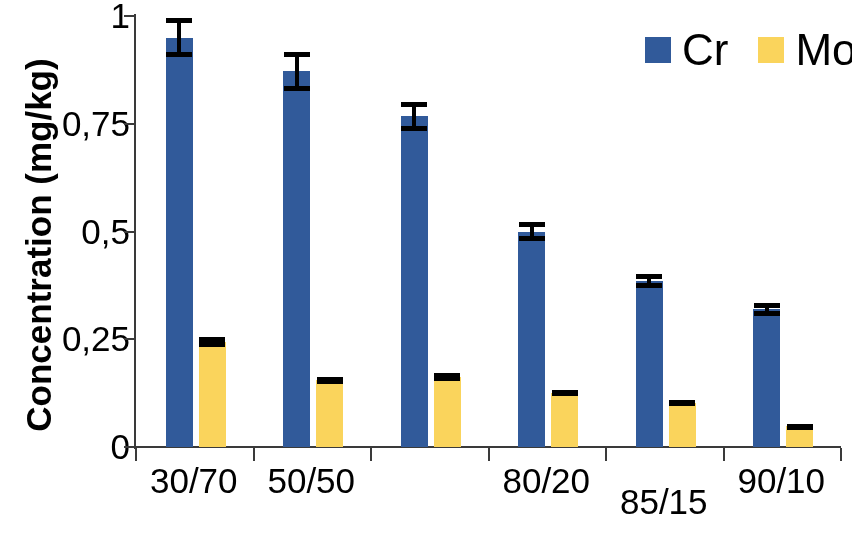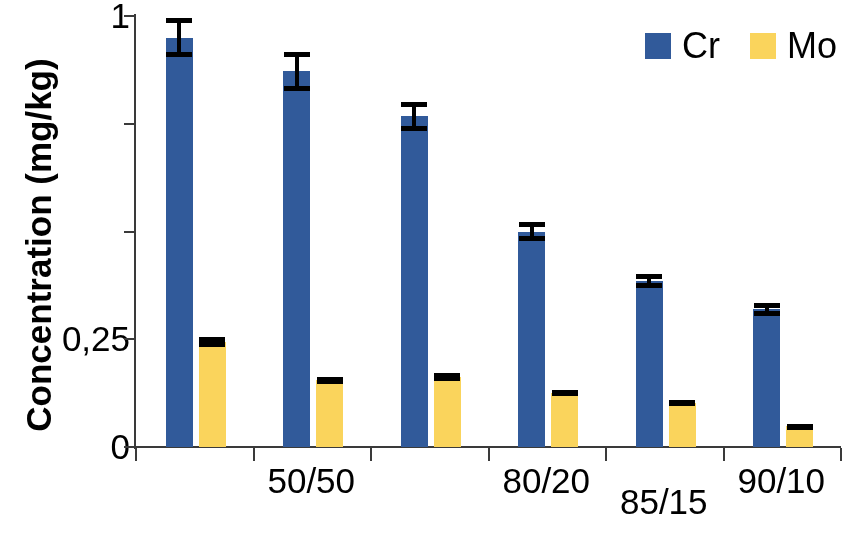--- a/index.html
+++ b/index.html
@@ -172,36 +172,38 @@
     gap: 11px;
   }
   .legend-swatch {
     width: 26px;
     height: 26px;
     display: block;
   }
   .legend-swatch.cr { background: #315A9A; }
   .legend-swatch.mo { background: #FAD45C; }
   .legend-label {
-    font-size: 36px;
+    font-size: 44px;
     font-weight: 400;
     color: #000000;
     line-height: 1;
   }
 </style>
 </head>
 <body>
 
 <div id="chart-root">
 
   <div id="y-axis-title">Concentration (mg/kg)</div>
 
   <div id="y-tick-labels">
       <div class="y-tick-label" style="top: 429px;">0</div>
       <div class="y-tick-label" style="top: 321.25px;">0,25</div>
+      <div class="y-tick-label" style="top: 213.5px;">0,5</div>
+      <div class="y-tick-label" style="top: 105.75px;">0,75</div>
       <div class="y-tick-label" style="top: -2px;">1</div>
     </div>
 
   <div id="y-axis-line"></div>
   <div id="x-axis-line"></div>
 
   <div id="plot-area">
       <div class="bar cr" style="left: 30.75px; width: 27px; height: 409.45px;"></div>
       <div class="errorbar" style="left: 30.75px; width: 27px; top: 2.155px; height: 38.79px;">
         <span class="stem"></span>
@@ -270,20 +272,21 @@
       </div>
       <div class="bar mo" style="left: 651.25px; width: 27px; height: 20.688px;"></div>
       <div class="errorbar" style="left: 651.25px; width: 27px; top: 408.157px; height: 6px;">
         <span class="stem"></span>
         <span class="cap top"></span>
         <span class="cap bottom"></span>
       </div>
     </div>
 
   <div id="x-tick-labels">
+      <div class="x-tick-label" style="left: 0px; width: 117.5px;">30/70</div>
       <div class="x-tick-label" style="left: 117.5px; width: 117.5px;">50/50</div>
       <div class="x-tick-label" style="left: 352.5px; width: 117.5px; text-align: center;">80/20</div>
       <div class="x-tick-label" style="left: 470px; width: 117.5px; margin-top: 21px;">85/15</div>
       <div class="x-tick-label" style="left: 587.5px; width: 117.5px;">90/10</div>
     </div>
 
 
   <div id="legend">
       <div class="legend-item">
         <span class="legend-swatch cr"></span>

